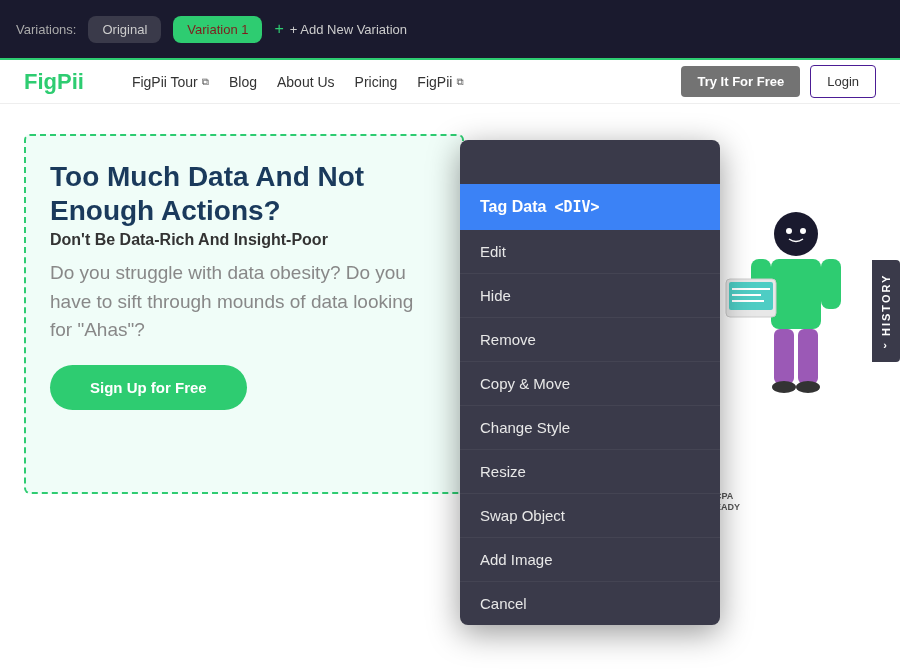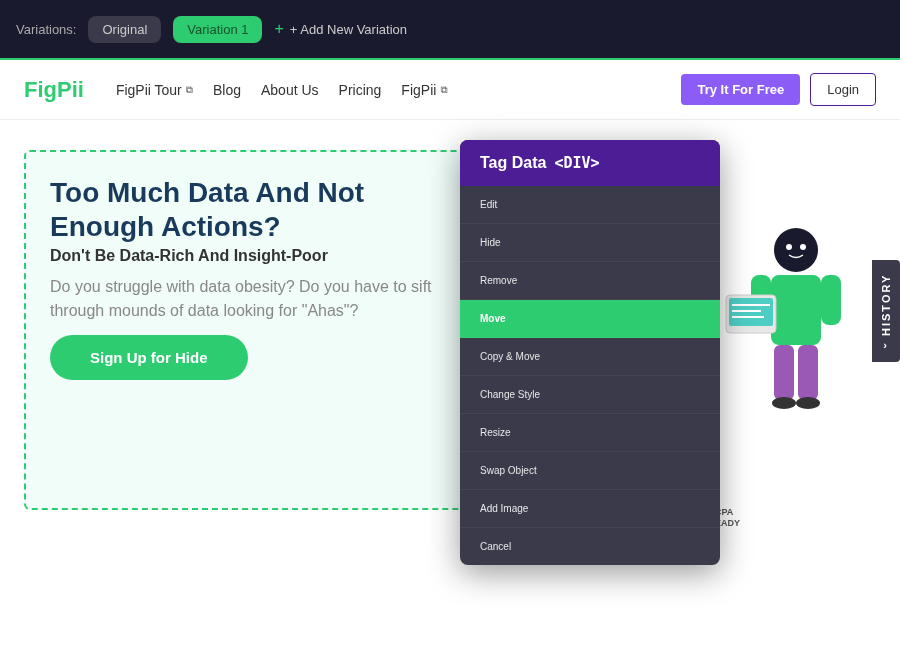--- a/index.html
+++ b/index.html
@@ -27,21 +27,21 @@
       cursor: pointer;
       border: none;
       font-weight: 500;
     }
     .tab-original {
       background: #3a3a4a;
       color: #ccc;
     }
     .tab-variation1 {
       background: #2ecc71;
-      color: #14532d;
+      color: #7f1d1d;
     }
     .tab-add {
       background: transparent;
       color: #ccc;
       display: flex;
       align-items: center;
       gap: 4px;
       font-size: 13px;
       cursor: pointer;
       border: none;
@@ -54,57 +54,57 @@
       height: 619px;
       position: relative;
       overflow: hidden;
     }
 
     
     .nav-bar {
       display: flex;
       align-items: center;
       padding: 10px 24px;
-      height: 60px;
+      height: 44px;
       background: #fff;
       gap: 24px;
       border-bottom: 1px solid #eee;
     }
     .logo {
       font-size: 22px;
       font-weight: 700;
       color: #1a1a2e;
     }
     .logo span { color: #2ecc71; }
     .nav-links {
       display: flex;
       align-items: center;
       gap: 20px;
-      margin-left: 8px;
+      margin-left: 24px;
     }
     .nav-link {
       font-size: 14px;
       color: #333;
       cursor: pointer;
       display: flex;
       align-items: center;
       gap: 4px;
     }
     .nav-link-icon {
       font-size: 10px;
       color: #555;
     }
     .nav-actions {
       margin-left: auto;
       display: flex;
       align-items: center;
       gap: 10px;
     }
     .btn-try {
-      background: #8b5cf6;
+      background: #737373;
       color: #fff;
       border: none;
       padding: 8px 16px;
       border-radius: 4px;
       font-size: 13px;
       cursor: pointer;
       font-weight: 600;
     }
     .btn-login {
       background: #fff;
@@ -137,24 +137,24 @@
       line-height: 1.2;
       margin-bottom: 4px;
     }
     .hero-subtitle {
       font-size: 16px;
       font-weight: 600;
       color: #333;
       margin-bottom: 10px;
     }
     .hero-body {
-      font-size: 16px;
+      font-size: 19px;
       color: #888;
       line-height: 1.5;
-      margin-bottom: 12px;
+      margin-bottom: 20px;
     }
     .hero-cta {
       background: #2ecc71;
       color: #fff;
       border: none;
       padding: 14px 40px;
       border-radius: 30px;
       font-size: 15px;
       cursor: pointer;
       font-weight: 600;
@@ -184,36 +184,37 @@
       top: 80px;
       left: 460px;
       width: 260px;
       background: #3a3a4a;
       border-radius: 8px;
       overflow: hidden;
       z-index: 100;
       box-shadow: 0 8px 32px rgba(0,0,0,0.4);
     }
     .context-menu-header {
-      background: #4c1d95;
+      background: #3b82f6;
       padding: 14px 20px;
       font-size: 16px;
       font-weight: 700;
       color: #fff;
       display: flex;
       align-items: center;
       gap: 8px;
+      margin-top: 44px;
     }
     .context-menu-header .div-tag {
       font-family: monospace;
       font-size: 15px;
     }
     .menu-item {
       padding: 13px 20px;
-      font-size: 10px;
+      font-size: 15px;
       color: #e8e8e8;
       cursor: pointer;
       border-bottom: 1px solid rgba(255,255,255,0.05);
     }
     .menu-item-active {
       background: #2ecc71;
       color: #fff;
       font-weight: 600;
     }
     .menu-item:last-child {
@@ -262,21 +263,21 @@
       <button class="btn-try">Try It For Free</button>
       <button class="btn-login">Login</button>
     </div>
   </div>
 
   <div class="hero-area">
     <div class="hero-left">
       <div class="hero-title">Too Much Data And Not Enough Actions?</div>
       <div class="hero-subtitle">Don't Be Data-Rich And Insight-Poor</div>
       <div class="hero-body">Do you struggle with data obesity? Do you have to sift through mounds of data looking for "Ahas"?</div>
-      <button class="hero-cta">Sign Up for Hide</button>
+      <button class="hero-cta">Sign Up for Free</button>
     </div>
 
     <div class="hero-right">
       <svg width="160" height="240" viewBox="0 0 160 240">
 
         <circle cx="100" cy="40" r="22" fill="#1a1a2e"></circle>
 
         <circle cx="93" cy="37" r="3" fill="#fff"></circle>
         <circle cx="107" cy="37" r="3" fill="#fff"></circle>
         <path d="M93 45 Q100 50 107 45" stroke="#fff" stroke-width="1.5" fill="none"></path>
@@ -319,21 +320,20 @@
   </div>
 
   <div class="context-menu">
     <div class="context-menu-header">
       <span>Tag Data</span>
       <span class="div-tag">&lt;DIV&gt;</span>
     </div>
     <div class="menu-item">Edit</div>
     <div class="menu-item">Hide</div>
     <div class="menu-item">Remove</div>
-    <div class="menu-item menu-item-active">Move</div>
     <div class="menu-item">Copy &amp; Move</div>
     <div class="menu-item">Change Style</div>
     <div class="menu-item">Resize</div>
     <div class="menu-item">Swap Object</div>
     <div class="menu-item">Add Image</div>
     <div class="menu-item">Cancel</div>
   </div>
 
 </div>
 

